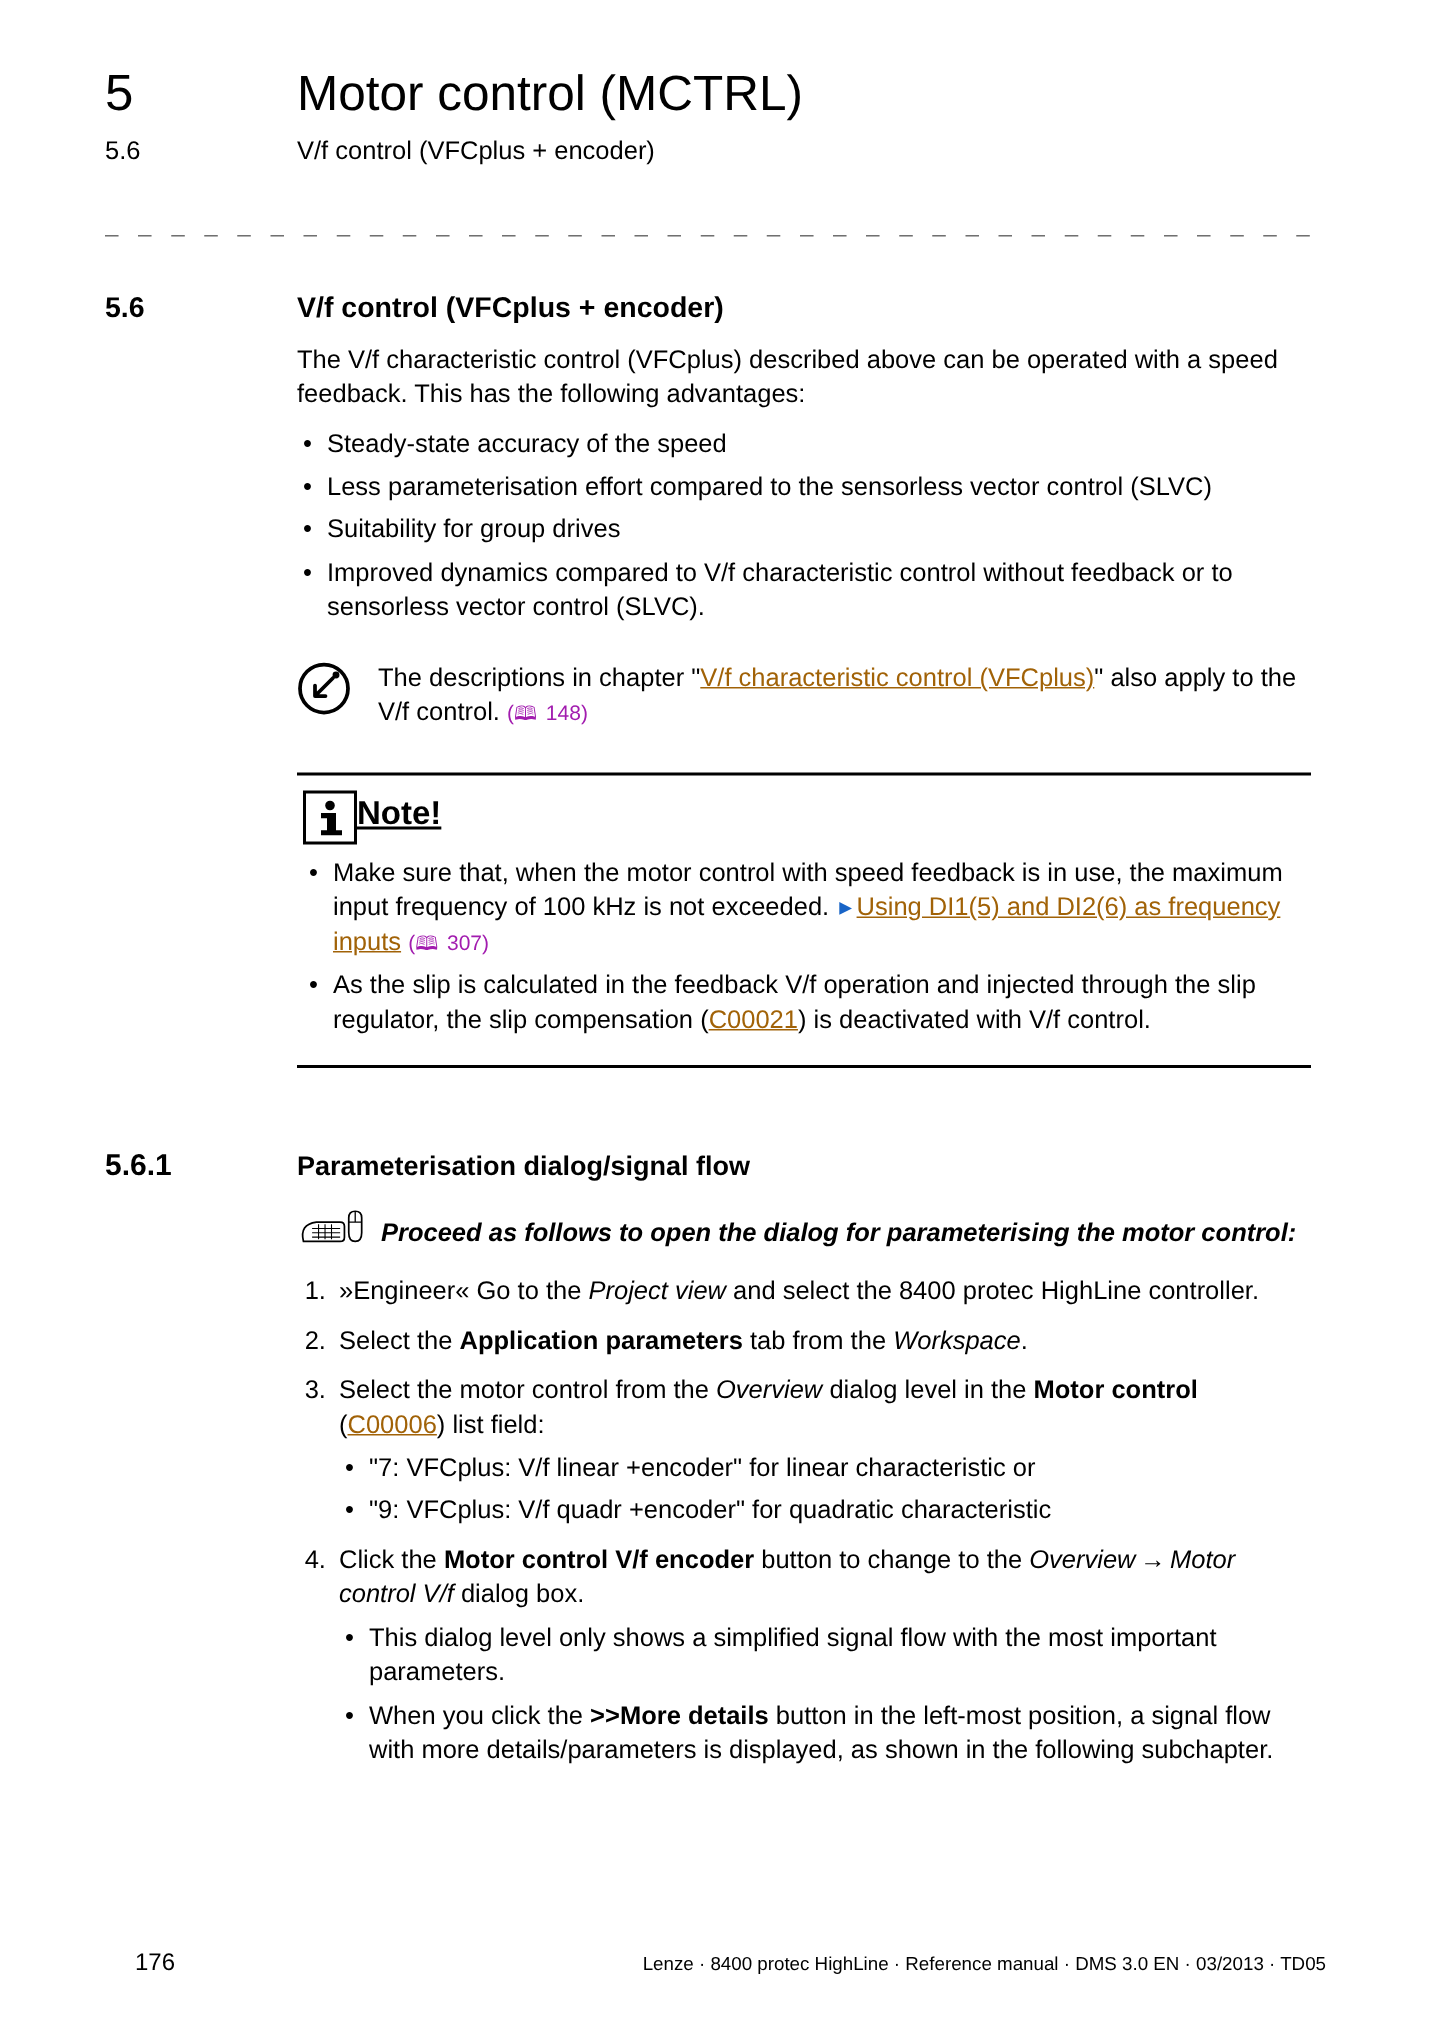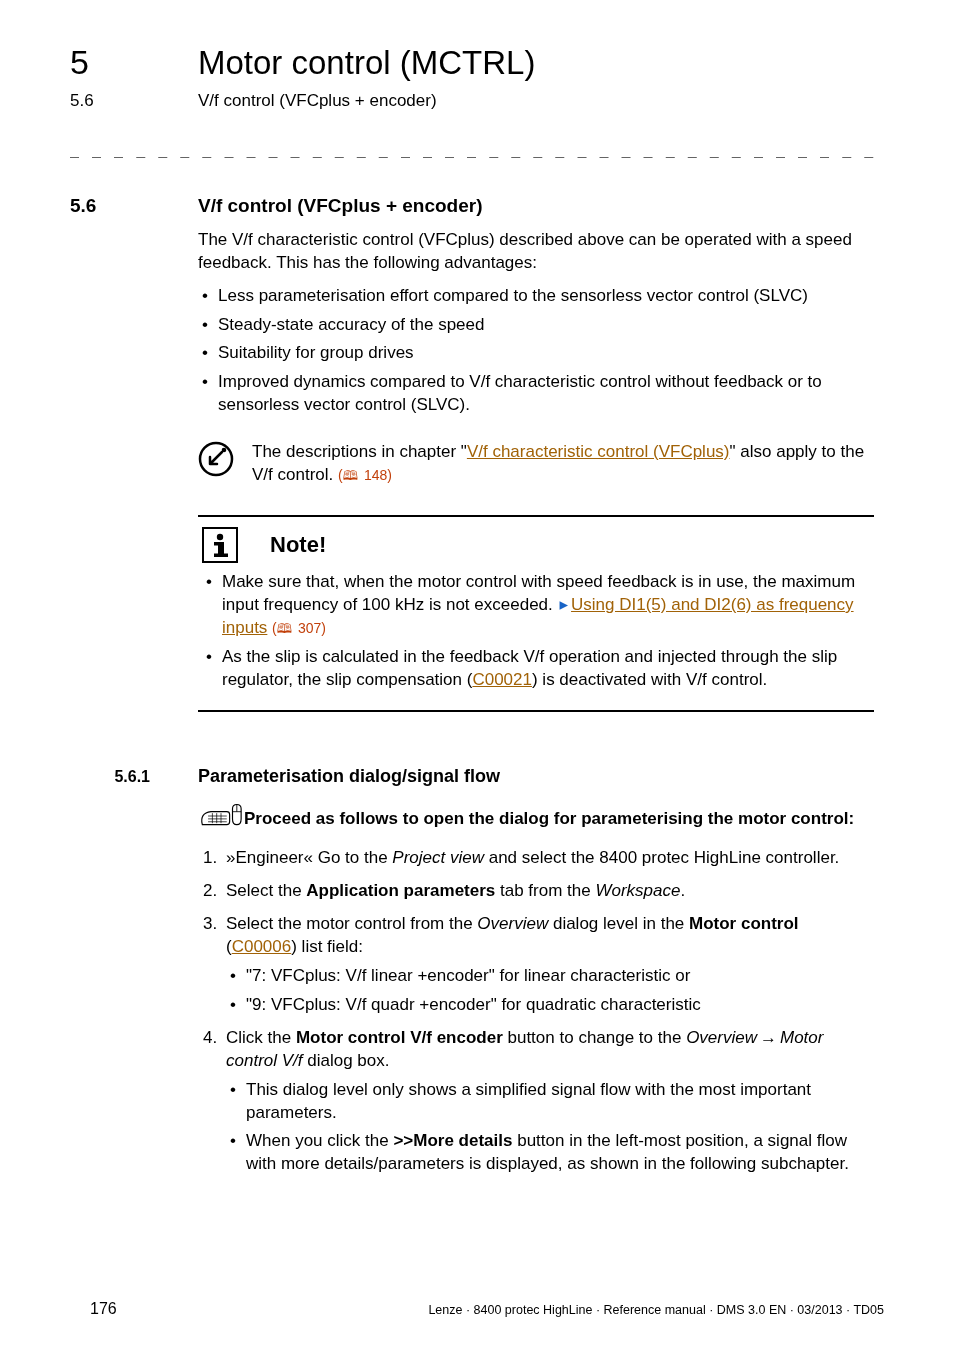--- a/index.html
+++ b/index.html
@@ -105,61 +105,63 @@
   .tip-icon svg { width: 36px; height: 36px; }
   .tip-text { flex: 1; }
   .notebox-outer { margin-top: 28px; }
   .notebox {
     border-top: 2px solid #000;
     border-bottom: 2px solid #000;
     padding: 10px 4px 12px 4px;
   }
   .note-head {
     display: flex;
-    align-items: center;
-    gap: 32px;
+    align-items: flex-start;
+    gap: 0;
     margin-bottom: 8px;
+    text-decoration: underline;
   }
   .note-icon {
     width: 36px; height: 36px;
     border: 2px solid #000;
     box-sizing: border-box;
     display: flex;
     align-items: center;
     justify-content: center;
     font-weight: 700;
     font-size: 26px;
     font-family: Georgia, "Times New Roman", serif;
   }
   .note-title {
     font-size: 22px;
     font-weight: 700;
   }
   .note-list { margin-left: 48px; }
   a.link { color: #a16207; text-decoration: underline; }
-  .pageref { color: #c2410c; font-size: 14px; }
+  .pageref { color: #a21caf; font-size: 14px; }
   .pageref .book { font-size: 13px; margin-right: 2px; }
   .triangle { color: #1864c7; margin: 0 3px 0 2px; }
   .subsec-row {
     display: flex;
     align-items: baseline;
     gap: 48px;
     margin-top: 52px;
   }
   .subsecnum {
     width: 80px;
     font-weight: 700;
-    font-size: 16px;
-    text-align: right;
+    font-size: 20px;
   }
   .subsectitle { font-weight: 700; font-size: 18px; }
   .proceed-row {
     display: flex;
     align-items: center;
+    gap: 10px;
     margin-top: 14px;
+    font-style: italic;
   }
   .kbd-icon svg { width: 46px; height: 28px; }
   .proceed-text { font-weight: 700; }
   ol.steps {
     list-style: decimal;
     padding-left: 24px;
     margin: 10px 0 0 0;
   }
   ol.steps > li { margin: 10px 0; padding-left: 4px; }
   .footer {
@@ -196,22 +198,22 @@
   <div class="dashed-rule">_ _ _ _ _ _ _ _ _ _ _ _ _ _ _ _ _ _ _ _ _ _ _ _ _ _ _ _ _ _ _ _ _ _ _ _ _ _ _ _ _ _ _ _ _ _ _ _ _ _ _ _ _ _ _ _ _ _ _ _ _ _ _ _</div>
 
   <div class="sec-row">
     <span class="secnum">5.6</span>
     <span class="sectitle">V/f control (VFCplus + encoder)</span>
   </div>
 
   <div class="body">
     <p>The V/f characteristic control (VFCplus) described above can be operated with a speed feedback. This has the following advantages:</p>
     <ul class="bullets">
+      <li>Steady-state accuracy of the speed</li>
       <li>Less parameterisation effort compared to the sensorless vector control (SLVC)</li>
-      <li>Steady-state accuracy of the speed</li>
       <li>Suitability for group drives</li>
       <li>Improved dynamics compared to V/f characteristic control without feedback or to sensorless vector control (SLVC).</li>
     </ul>
 
     <div class="tipbox">
       <div class="tip-icon">
         <svg viewBox="0 0 36 36">
           <circle cx="18" cy="18" r="16" fill="none" stroke="#000" stroke-width="2.5"></circle>
           <path d="M24 11 L12 23 M12 23 l0 -7 M12 23 l7 0" fill="none" stroke="#000" stroke-width="2.5" stroke-linecap="round"></path>
           <circle cx="26" cy="9" r="2.3" fill="#000"></circle>

